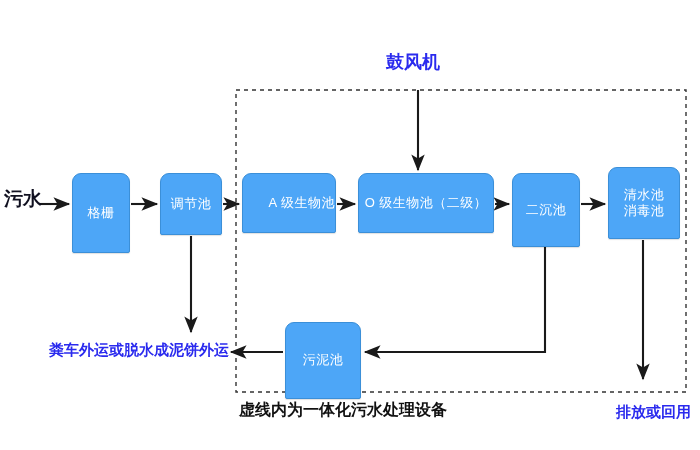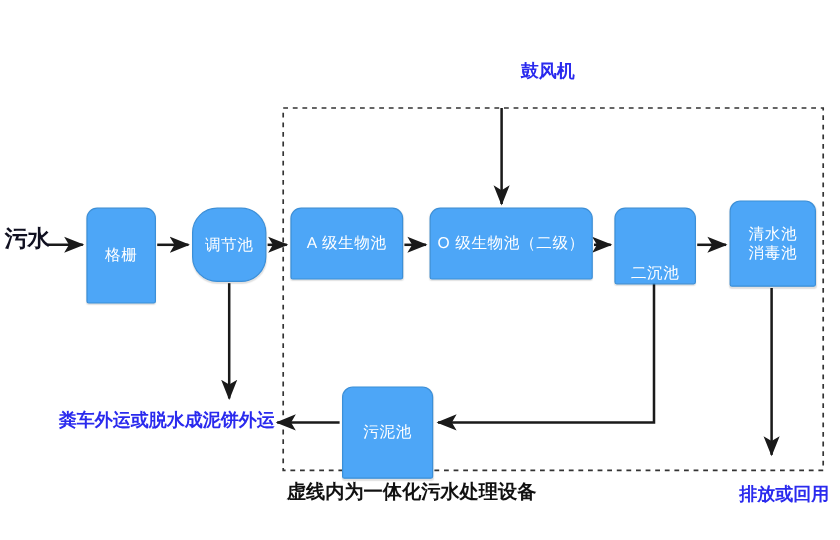--- a/index.html
+++ b/index.html
@@ -74,48 +74,48 @@
 
     <line x1="283" y1="352" x2="231" y2="352" stroke="#1a1a1a" stroke-width="2.1" marker-end="url(#arw)"></line>
 
     <line x1="643" y1="240" x2="643" y2="379" stroke="#1a1a1a" stroke-width="2.1" marker-end="url(#arw)"></line>
   </svg>
 
   <div class="node" style="left:72px;top:173px;width:58px;height:80px;">
     <span>格栅</span>
   </div>
 
-  <div class="node" style="left:160px;top:173px;width:62px;height:62px;border-radius:21px;">
+  <div class="node" style="left:160px;top:173px;width:62px;height:62px;">
     <span>调节池</span>
   </div>
 
-  <div class="node" style="left:242px;top:173px;width:94px;height:60px;">
+  <div class="node" style="left:242px;top:173px;width:94px;height:60px;justify-content:flex-end;">
     <span>A 级生物池</span>
   </div>
 
   <div class="node" style="left:358px;top:173px;width:136px;height:60px;">
     <span>O 级生物池（二级）</span>
   </div>
 
-  <div class="node" style="left:512px;top:173px;width:68px;height:64px;align-items:flex-end;">
+  <div class="node" style="left:512px;top:173px;width:68px;height:74px;">
     <span>二沉池</span>
   </div>
 
   <div class="node two-line" style="left:608px;top:167px;width:72px;height:72px;">
     <span style="white-space:pre-line;">清水池
 消毒池</span>
   </div>
 
   <div class="node" style="left:285px;top:322px;width:76px;height:77px;">
     <span>污泥池</span>
   </div>
 
   <div class="lbl lbl-dark" style="left:4px;top:186px;">污水</div>
 
-  <div class="lbl lbl-blue" style="left:386px;top:50px;font-size:15px;margin-left:48px;">鼓风机</div>
+  <div class="lbl lbl-blue" style="left:386px;top:50px;font-size:18px;">鼓风机</div>
 
   <div class="lbl lbl-blue" style="left:49px;top:341px;font-size:15px;">粪车外运或脱水成泥饼外运</div>
 
   <div class="lbl lbl-blue" style="left:616px;top:403px;font-size:15px;">排放或回用</div>
 
   <div class="lbl lbl-caption" style="left:239px;top:400px;">虚线内为一体化污水处理设备</div>
 
 </div>
 
 </body></html>

